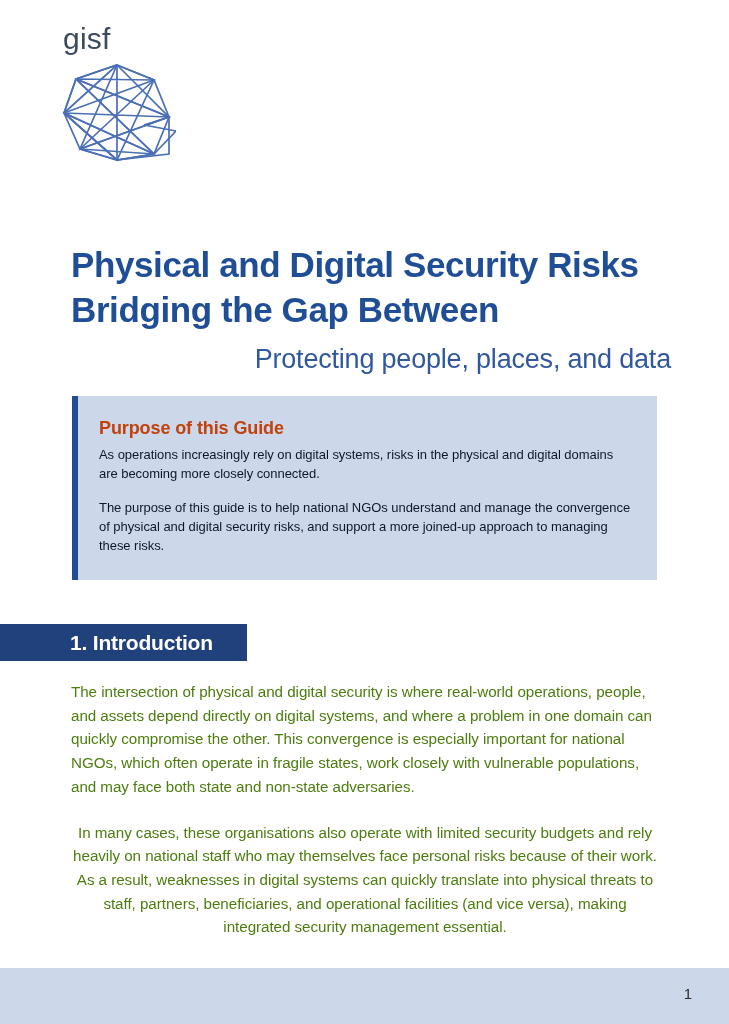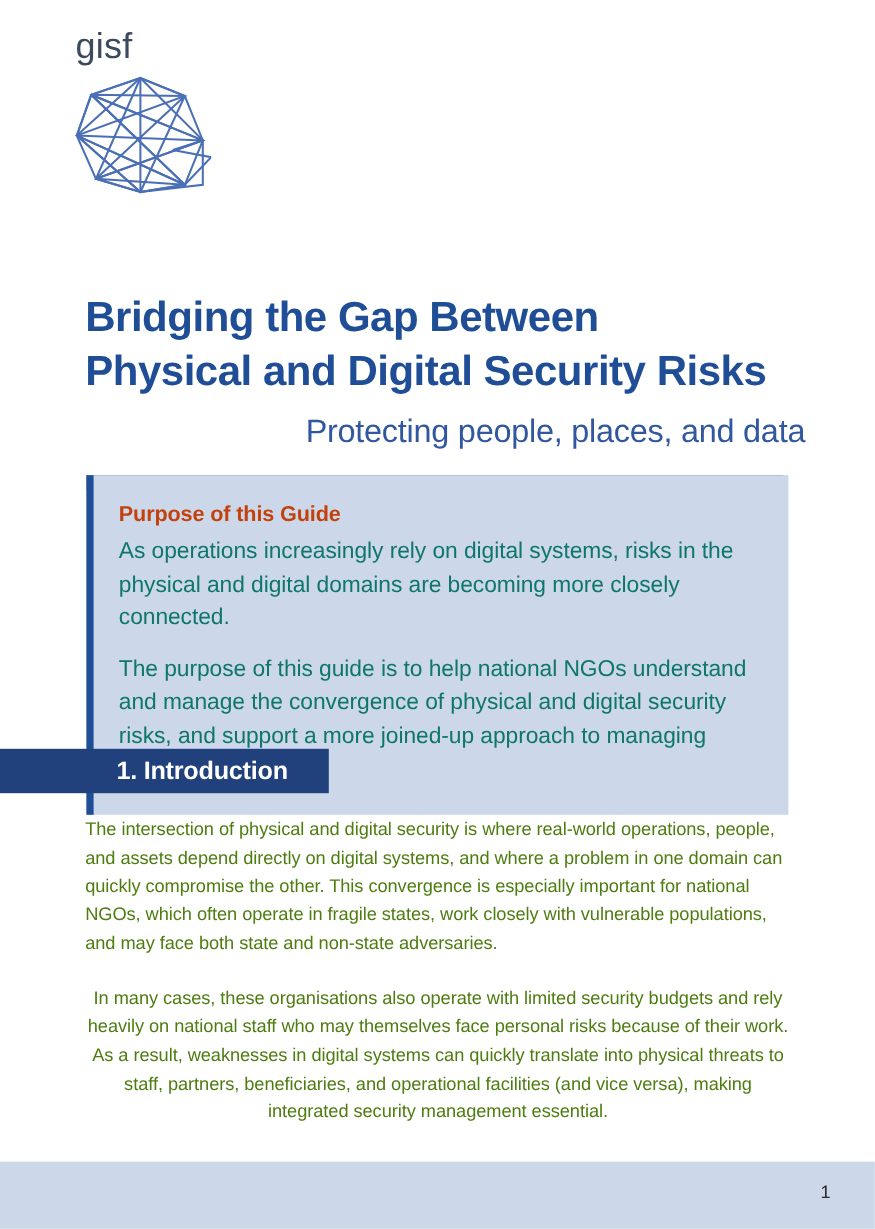--- a/index.html
+++ b/index.html
@@ -96,41 +96,40 @@
   .purpose-title {
     font-family: "Liberation Sans", sans-serif;
     font-size: 18px;
     font-weight: bold;
     color: #c2410c;
     margin: 0 0 7px 0;
     letter-spacing: -0.1px;
   }
   .purpose-para {
     font-family: "Liberation Sans", sans-serif;
-    font-size: 19px;
-    color: #0f766e;
+    font-size: 13px;
+    color: #0f172a;
     line-height: 1.46;
     margin: 0 0 15px 0;
     letter-spacing: -0.05px;
   }
   .purpose-para:last-child {
     margin-bottom: 0;
   }
 
   
   .section-banner {
     position: absolute;
     left: 0;
     top: 624px;
     width: 247px;
     height: 37px;
     background: #21417d;
     display: flex;
     align-items: center;
-    padding-left: 27px;
   }
   .section-banner-label {
     font-family: "Liberation Sans", sans-serif;
     font-size: 21px;
     font-weight: bold;
     color: #ffffff;
     margin-left: 70px;
     letter-spacing: -0.2px;
     white-space: nowrap;
   }
@@ -188,22 +187,22 @@
         <polyline points="96,19 18,18 111,56 6,52 96,93 22,88 59,99 59,4"></polyline>
         <polyline points="111,56 111,93 59,99"></polyline>
         <polyline points="18,18 6,52 59,4"></polyline>
         <polyline points="111,56 86,64 118,70 96,93"></polyline>
       </g>
     </svg>
   </div>
 
   <div class="title-wrap">
     <h1 class="doc-title">
+      <span class="tl">Physical and Digital Security Risks</span>
       <span class="tl">Bridging the Gap Between</span>
-      <span class="tl">Physical and Digital Security Risks</span>
     </h1>
     <p class="doc-subtitle">Protecting people, places, and data</p>
   </div>
 
   <div class="purpose-topbar"></div>
   <div class="purpose-box">
     <div class="purpose-title">Purpose of this Guide</div>
     <p class="purpose-para">As operations increasingly rely on digital systems, risks in the physical and digital domains are becoming more closely connected.</p>
     <p class="purpose-para">The purpose of this guide is to help national NGOs understand and manage the convergence of physical and digital security risks, and support a more joined-up approach to managing these risks.</p>
   </div>

